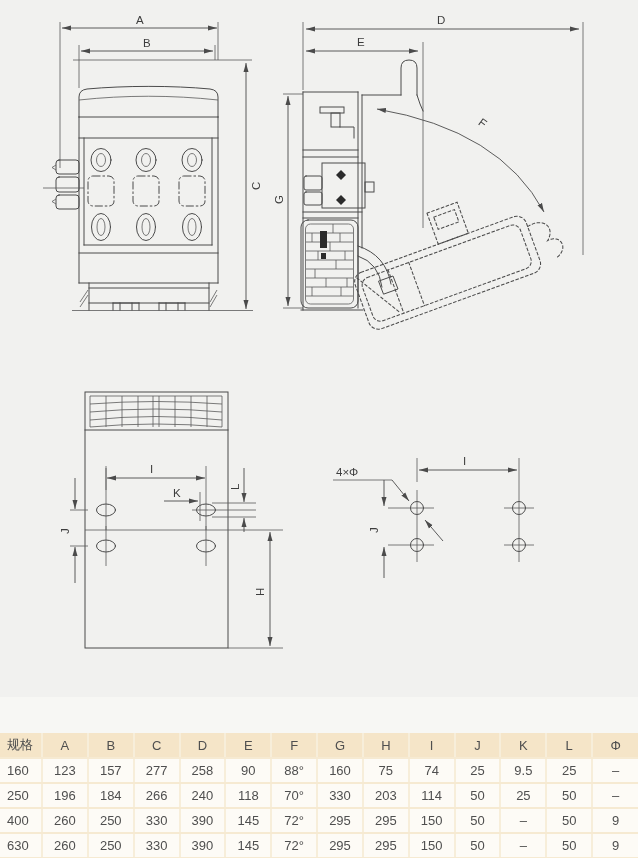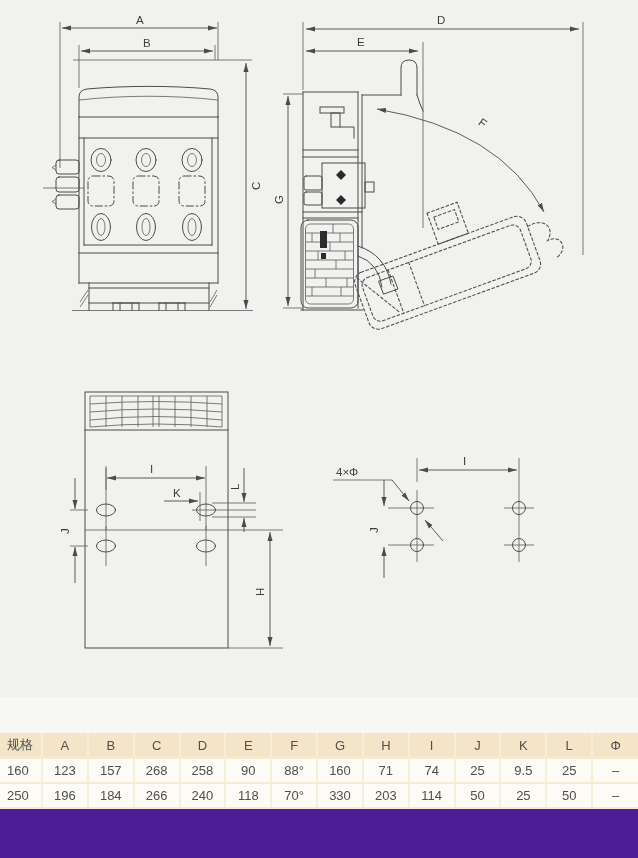--- a/index.html
+++ b/index.html
@@ -233,26 +233,26 @@
             <th>K</th>
             <th>L</th>
             <th>Φ</th>
           </tr>
       </thead>
       <tbody>
           <tr>
             <td>160</td>
             <td>123</td>
             <td>157</td>
-            <td>268</td>
+            <td>277</td>
             <td>258</td>
             <td>90</td>
             <td>88°</td>
             <td>160</td>
-            <td>71</td>
+            <td>75</td>
             <td>74</td>
             <td>25</td>
             <td>9.5</td>
             <td>25</td>
             <td>–</td>
           </tr>
           <tr>
             <td>250</td>
             <td>196</td>
             <td>184</td>
@@ -261,16 +261,48 @@
             <td>118</td>
             <td>70°</td>
             <td>330</td>
             <td>203</td>
             <td>114</td>
             <td>50</td>
             <td>25</td>
             <td>50</td>
             <td>–</td>
           </tr>
+          <tr>
+            <td>400</td>
+            <td>260</td>
+            <td>250</td>
+            <td>330</td>
+            <td>390</td>
+            <td>145</td>
+            <td>72°</td>
+            <td>295</td>
+            <td>295</td>
+            <td>150</td>
+            <td>50</td>
+            <td>–</td>
+            <td>50</td>
+            <td>9</td>
+          </tr>
+          <tr>
+            <td>630</td>
+            <td>260</td>
+            <td>250</td>
+            <td>330</td>
+            <td>390</td>
+            <td>145</td>
+            <td>72°</td>
+            <td>295</td>
+            <td>295</td>
+            <td>150</td>
+            <td>50</td>
+            <td>–</td>
+            <td>50</td>
+            <td>9</td>
+          </tr>
         </tbody>
     </table>
   </div>
 </div>
 
 </body></html>

